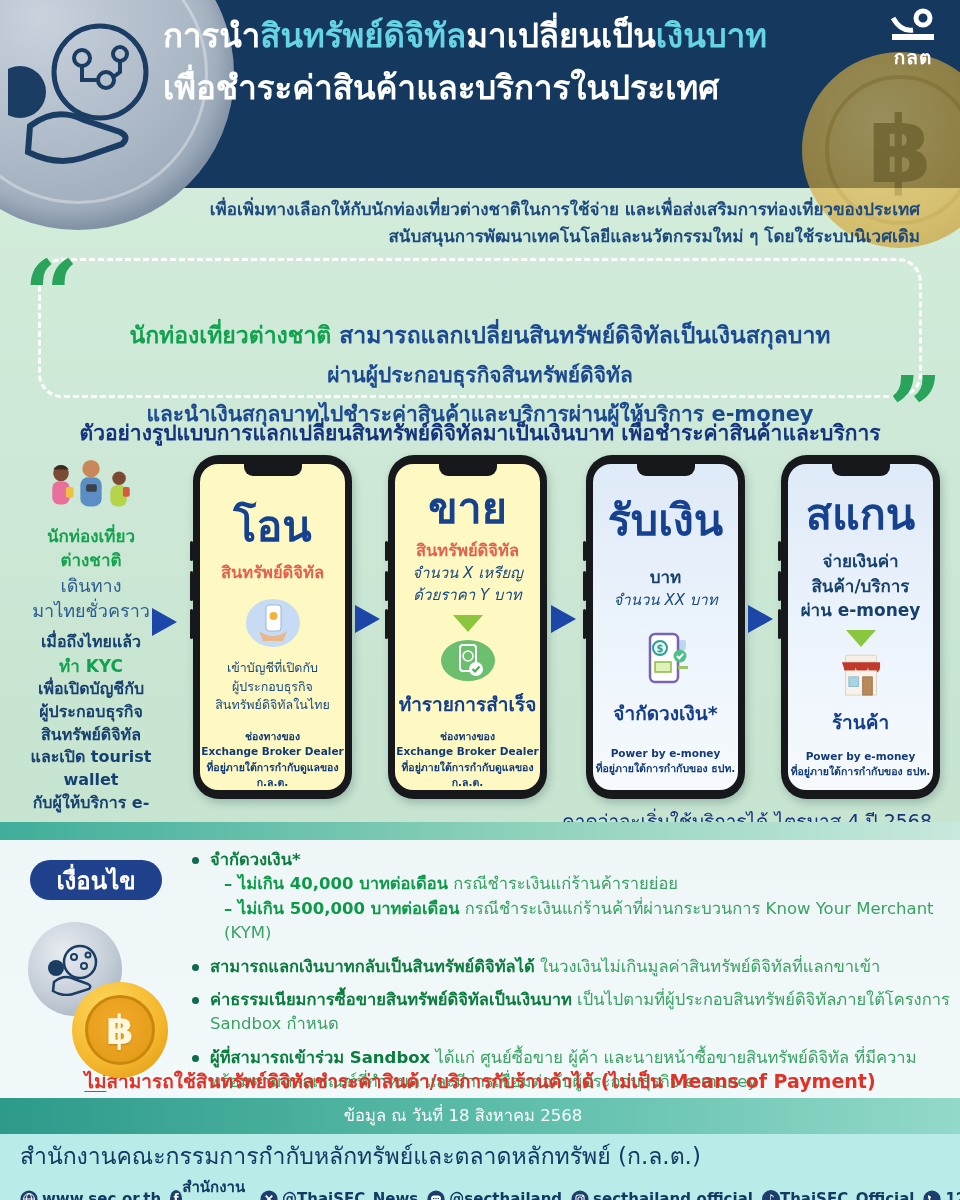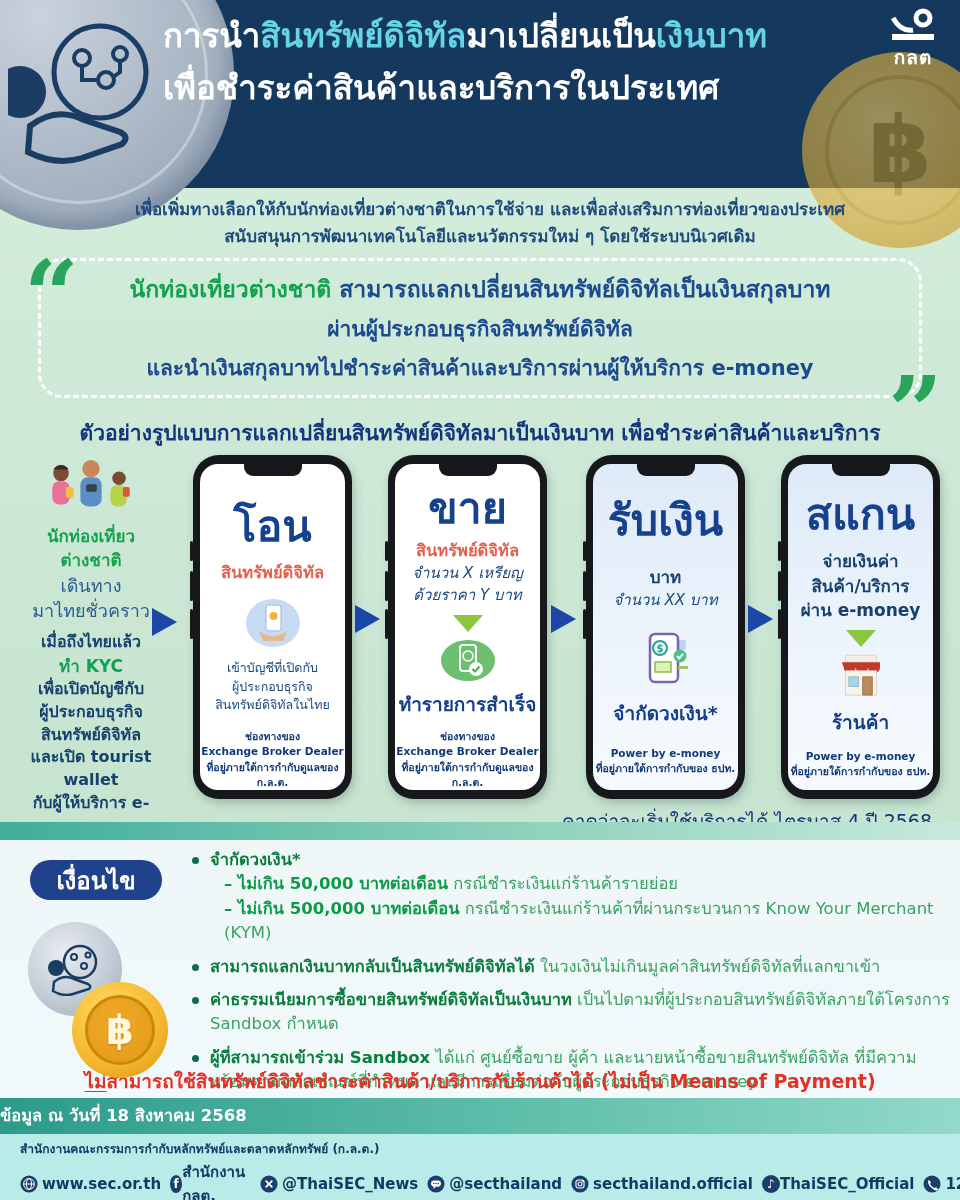--- a/index.html
+++ b/index.html
@@ -24,28 +24,28 @@
                z-index: 2; box-shadow: inset -6px -10px 18px rgba(40,60,90,.25); }
   .coin-left .ring { position:absolute; inset: 26px; border-radius:50%; border: 3px solid rgba(255,255,255,.35); }
   .coin-gold-right { right: -38px; top: 52px; width: 196px; height: 196px; border-radius: 50%;
                background: radial-gradient(circle at 40% 35%, #e9c45a 0%, #d9a630 60%, #b8860f 100%);
                opacity: .62; z-index: 2; display:flex; align-items:center; justify-content:center; }
   .coin-gold-right .inner { width: 150px; height: 150px; border-radius: 50%;
                border: 4px solid rgba(184,134,15,.6); display:flex; align-items:center; justify-content:center;
                color: #a37a12; font-size: 92px; font-weight: bold; opacity:.8; }
 
   
-  .intro { top: 196px; left: 60px; width: 860px; text-align: center; z-index: 3;
+  .intro { top: 196px; left: 60px; width: 860px; text-align: right; z-index: 3;
            color: #1c4a7e; font-size: 17px; font-weight: 600; line-height: 1.6; }
 
   
   .quote-box { left: 38px; top: 258px; width: 884px; height: 140px; z-index: 3;
                border: 3px dashed #ffffff; border-radius: 24px; text-align: center;
                padding-top: 8px; color: #1c4a8f; }
-  .quote-l1 { font-size: 23px; font-weight: bold; line-height: 1.8; }
+  .quote-l1 { font-size: 23px; font-weight: bold; line-height: 1.8; margin-top: 46px; }
   .quote-l2, .quote-l3 { font-size: 21px; font-weight: 600; line-height: 1.85; }
   .green { color: #12a14e; }
   .qmark { z-index: 4; color: #2aa45c; font-size: 95px; font-weight: bold;
            font-family: "DejaVu Serif", "Liberation Serif", serif; line-height: .5; }
   .qmark.open { left: 24px; top: 272px; }
   .qmark.close { left: 888px; top: 388px; }
 
   
   .flow-title { top: 416px; left: 0; width: 960px; text-align: center; z-index: 3;
                 color: #14357d; font-weight: 800; font-size: 21px; }
@@ -59,21 +59,21 @@
   .flow-arrow { width: 0; height: 0; border-top: 14px solid transparent; border-bottom: 14px solid transparent;
                 border-left: 25px solid #1c46a8; z-index: 4; }
 
   
   .phone { top: 455px; width: 159px; height: 344px; background: #17181c; border-radius: 26px;
            z-index: 3; box-shadow: 2px 4px 8px rgba(30,60,60,.25); }
   .phone .btn { position: absolute; left: -3px; width: 3px; background: #17181c; border-radius: 2px; }
   .phone .btn.b1 { top: 86px; height: 20px; } .phone .btn.b2 { top: 116px; height: 30px; }
   .phone .btn.b3 { top: 154px; height: 30px; }
   .phone .screen { position: absolute; left: 7px; right: 7px; top: 9px; bottom: 9px;
-                   background: #ffffff; border-radius: 18px; overflow: hidden;
+                   background: #fef9c3; border-radius: 18px; overflow: hidden;
                    display: flex; flex-direction: column; align-items: center; text-align: center; }
   .phone .screen.bluegrad { background: linear-gradient(180deg, #dfeaf8 0%, #eef5fc 60%, #f6fafd 100%); }
   .phone .notch { position: absolute; top: 9px; left: 50%; transform: translateX(-50%);
                   width: 58px; height: 12px; background: #17181c; border-radius: 0 0 9px 9px; z-index: 2; }
   .p-title { color: #16418f; font-weight: 800; font-size: 43px; line-height: 1.05; }
   .p-sub-red { color: #e4604d; font-weight: 800; font-size: 16.5px; }
   .p-navy { color: #1c4a7e; font-size: 15px; line-height: 1.45; font-style: italic; }
   .p-bold-navy { color: #16406e; font-weight: 800; font-size: 17px; line-height: 1.45; }
   .p-body { color: #1c4a7e; font-size: 12.5px; line-height: 1.5; }
   .p-status { color: #143e8c; font-weight: 800; font-size: 19px; }
@@ -111,25 +111,25 @@
   .cr { color: #3aa263; }
   .subline { margin-left: 14px; }
 
   .warning { top: 1066px; left: 0; width: 960px; text-align: center; z-index: 4;
              color: #e23127; font-weight: 800; font-size: 19px; }
   .warning .u { text-decoration: underline; text-underline-offset: 3px; }
 
   
   .date-band { top: 1098px; left: 0; width: 960px; height: 36px; z-index: 4;
                background: linear-gradient(90deg, #2d9a8a 0%, #5fbfab 55%, #93d9c9 100%);
-               color: #fff; font-size: 16.5px; font-weight: 700; line-height: 36px;
-               text-align: left; padding-right: 34px; }
+               color: #fff; font-size: 16.5px; font-weight: 400; line-height: 36px;
+               text-align: center; padding-right: 34px; }
   .footer { top: 1134px; left: 0; width: 960px; height: 66px; background: #b9ebe8; z-index: 4;
             padding: 7px 0 0 20px; color: #123a63; }
-  .footer .org { font-size: 12px; font-weight: 700; line-height: 1.35; }
+  .footer .org { font-size: 23px; font-weight: 400; line-height: 1.35; }
   .contacts { display: flex; align-items: center; margin-top: 3px; font-size: 15px; font-weight: 600; }
   .contact { display: flex; align-items: center; margin-right: 9px; }
   .contact .ic { width: 18px; height: 18px; margin-right: 4px; flex: none; }
   .badge-ic { width: 18px; height: 18px; border-radius: 50%; background: #1c3e6b; color: #fff;
               font-size: 12px; font-weight: bold; display: flex; align-items: center; justify-content: center; }
 </style>
 </head>
 <body>
 
 <div id="canvas">
@@ -352,21 +352,21 @@
   </div>
   <div class="abs cond-coin-gold">
     <div class="inner">฿</div>
   </div>
 
   <div class="abs bullets">
     <div class="bullet-row">
       <span class="dot"></span>
       <div>
         <div><span class="cb">จำกัดวงเงิน*</span></div>
-        <div class="subline"><span class="cb bright">– ไม่เกิน 50,000 บาทต่อเดือน</span><span class="cr"> กรณีชำระเงินแก่ร้านค้ารายย่อย</span></div>
+        <div class="subline"><span class="cb bright">– ไม่เกิน 40,000 บาทต่อเดือน</span><span class="cr"> กรณีชำระเงินแก่ร้านค้ารายย่อย</span></div>
         <div class="subline"><span class="cb bright">– ไม่เกิน 500,000 บาทต่อเดือน</span><span class="cr"> กรณีชำระเงินแก่ร้านค้าที่ผ่านกระบวนการ Know Your Merchant (KYM)</span></div>
       </div>
     </div>
     <div class="bullet-row">
       <span class="dot"></span>
       <div><span class="cb">สามารถแลกเงินบาทกลับเป็นสินทรัพย์ดิจิทัลได้</span><span class="cr"> ในวงเงินไม่เกินมูลค่าสินทรัพย์ดิจิทัลที่แลกขาเข้า</span></div>
     </div>
     <div class="bullet-row">
       <span class="dot"></span>
       <div><span class="cb">ค่าธรรมเนียมการซื้อขายสินทรัพย์ดิจิทัลเป็นเงินบาท</span><span class="cr"> เป็นไปตามที่ผู้ประกอบสินทรัพย์ดิจิทัลภายใต้โครงการ Sandbox กำหนด</span></div>

